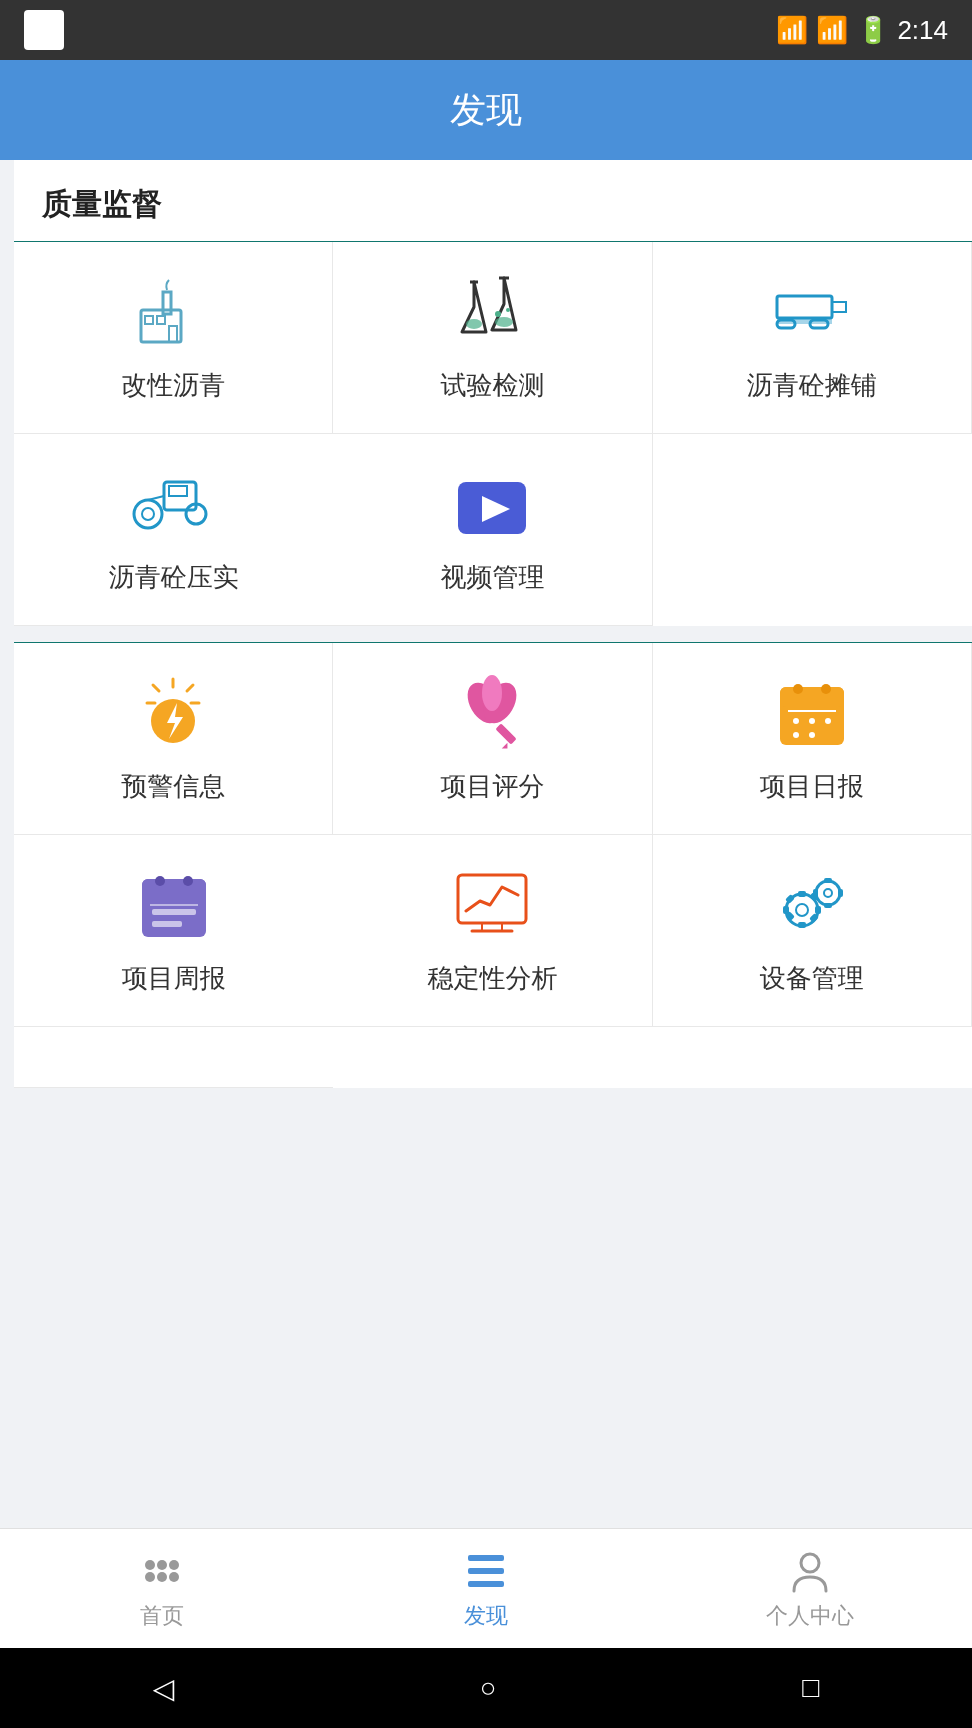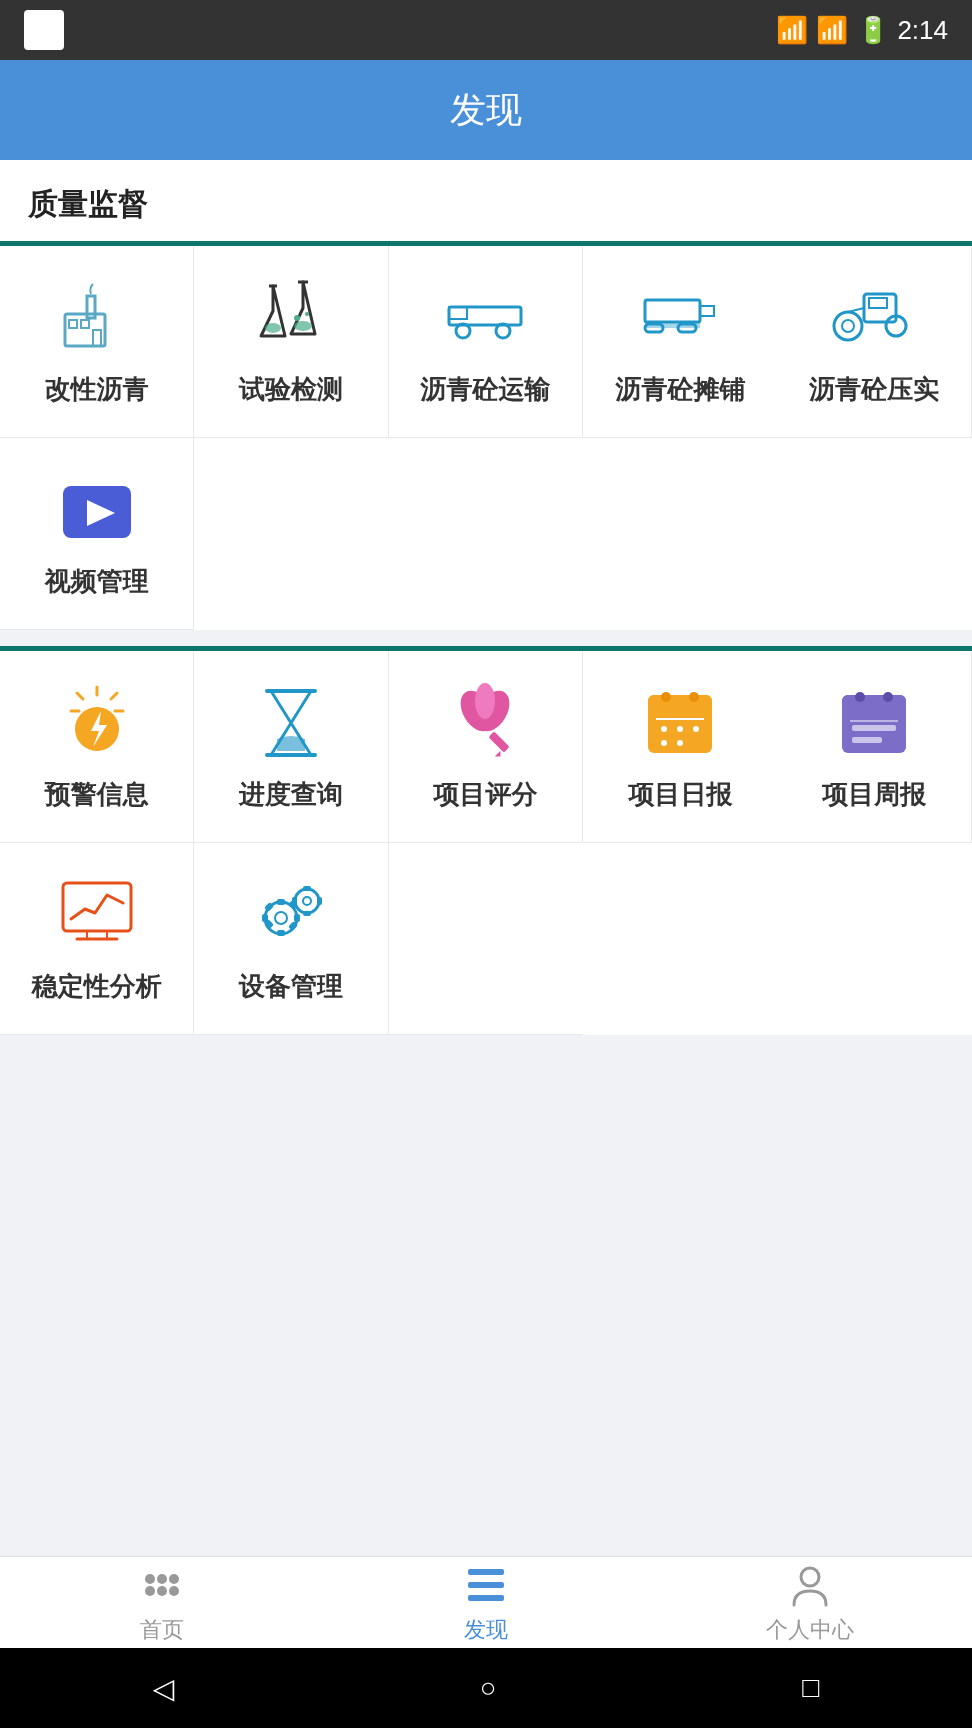--- a/index.html
+++ b/index.html
@@ -59,34 +59,34 @@
       background: #f0f2f5;
       overflow-y: auto;
       display: flex;
       flex-direction: column;
     }
 
     
     .section {
       background: white;
       margin-bottom: 16px;
+      margin-left: 14px;
     }
     .section-title {
       font-size: 30px;
       font-weight: bold;
       color: #222;
       padding: 24px 28px 16px 28px;
     }
 
     
     .grid {
       display: grid;
-      grid-template-columns: repeat(5, 1fr);
-      border-top: 5px solid #0f766e;
-      font-weight: bold;
+      grid-template-columns: repeat(3, 1fr);
+      border-top: 1px solid #0f766e;
     }
     .grid-item {
       display: flex;
       flex-direction: column;
       align-items: center;
       justify-content: center;
       padding: 30px 10px;
       border-right: 1px solid #e8e8e8;
       border-bottom: 1px solid #e8e8e8;
       cursor: pointer;
@@ -110,21 +110,21 @@
 
     
     .spacer {
       flex: 1;
       background: #f0f2f5;
       min-height: 180px;
     }
 
     
     .bottom-nav {
-      height: 92px;
+      height: 120px;
       background: white;
       display: flex;
       align-items: center;
       border-top: 1px solid #e0e0e0;
       flex-shrink: 0;
     }
     .nav-item {
       flex: 1;
       display: flex;
       flex-direction: column;
@@ -218,33 +218,20 @@
             <ellipse cx="52" cy="50" rx="9" ry="5" fill="#4CAF8A" opacity="0.7"></ellipse>
 
             <circle cx="46" cy="42" r="3" fill="#4CAF8A"></circle>
             <circle cx="56" cy="38" r="2" fill="#4CAF8A"></circle>
           </svg>
         </div>
         <span class="grid-item-label">试验检测</span>
       </div>
 
 
-      <div class="grid-item">
-        <div class="grid-item-icon">
-          <svg width="80" height="55" viewBox="0 0 80 55">
-
-            <rect x="4" y="18" width="72" height="18" fill="none" stroke="#2196C8" stroke-width="3" rx="2"></rect>
-            <rect x="4" y="18" width="18" height="12" fill="none" stroke="#2196C8" stroke-width="2"></rect>
-
-            <circle cx="18" cy="42" r="7" fill="none" stroke="#2196C8" stroke-width="3"></circle>
-            <circle cx="58" cy="42" r="7" fill="none" stroke="#2196C8" stroke-width="3"></circle>
-          </svg>
-        </div>
-        <span class="grid-item-label">沥青砼运输</span>
-      </div>
 
       <div class="grid-item">
         <div class="grid-item-icon">
           <svg width="80" height="60" viewBox="0 0 80 60">
 
             <rect x="5" y="14" width="55" height="22" fill="none" stroke="#2196C8" stroke-width="3" rx="2"></rect>
             <rect x="60" y="20" width="14" height="10" fill="none" stroke="#2196C8" stroke-width="2"></rect>
             <rect x="5" y="36" width="55" height="6" fill="#2196C8" opacity="0.4"></rect>
 
             <rect x="5" y="38" width="18" height="8" rx="4" fill="none" stroke="#2196C8" stroke-width="3"></rect>
@@ -297,32 +284,20 @@
             <line x1="66" y1="30" x2="58" y2="30" stroke="#F5A623" stroke-width="3" stroke-linecap="round"></line>
             <line x1="14" y1="30" x2="22" y2="30" stroke="#F5A623" stroke-width="3" stroke-linecap="round"></line>
 
             <circle cx="40" cy="48" r="22" fill="#F5A623"></circle>
             <polygon points="44,30 34,50 42,50 36,66 50,44 42,44" fill="white"></polygon>
           </svg>
         </div>
         <span class="grid-item-label">预警信息</span>
       </div>
 
-      <div class="grid-item">
-        <div class="grid-item-icon">
-          <svg width="80" height="80" viewBox="0 0 80 80">
-
-            <path d="M20 10 L60 10 L40 42 L60 74 L20 74 L40 42 Z" fill="none" stroke="#2196C8" stroke-width="3" stroke-linejoin="round"></path>
-            <line x1="16" y1="10" x2="64" y2="10" stroke="#2196C8" stroke-width="4" stroke-linecap="round"></line>
-            <line x1="16" y1="74" x2="64" y2="74" stroke="#2196C8" stroke-width="4" stroke-linecap="round"></line>
-            <path d="M26 58 Q40 52 54 58 L54 70 L26 70 Z" fill="#2196C8" opacity="0.6"></path>
-          </svg>
-        </div>
-        <span class="grid-item-label">进度查询</span>
-      </div>
 
       <div class="grid-item">
         <div class="grid-item-icon">
           <svg width="80" height="80" viewBox="0 0 80 80">
 
             <ellipse cx="32" cy="30" rx="14" ry="22" fill="#E056A0" transform="rotate(-30 32 30)"></ellipse>
             <ellipse cx="48" cy="30" rx="14" ry="22" fill="#E056A0" transform="rotate(30 48 30)"></ellipse>
             <ellipse cx="40" cy="20" rx="10" ry="18" fill="#F07ABF"></ellipse>
 
             <rect x="50" y="50" width="8" height="22" rx="2" fill="#E056A0" transform="rotate(-45 54 61)"></rect>

